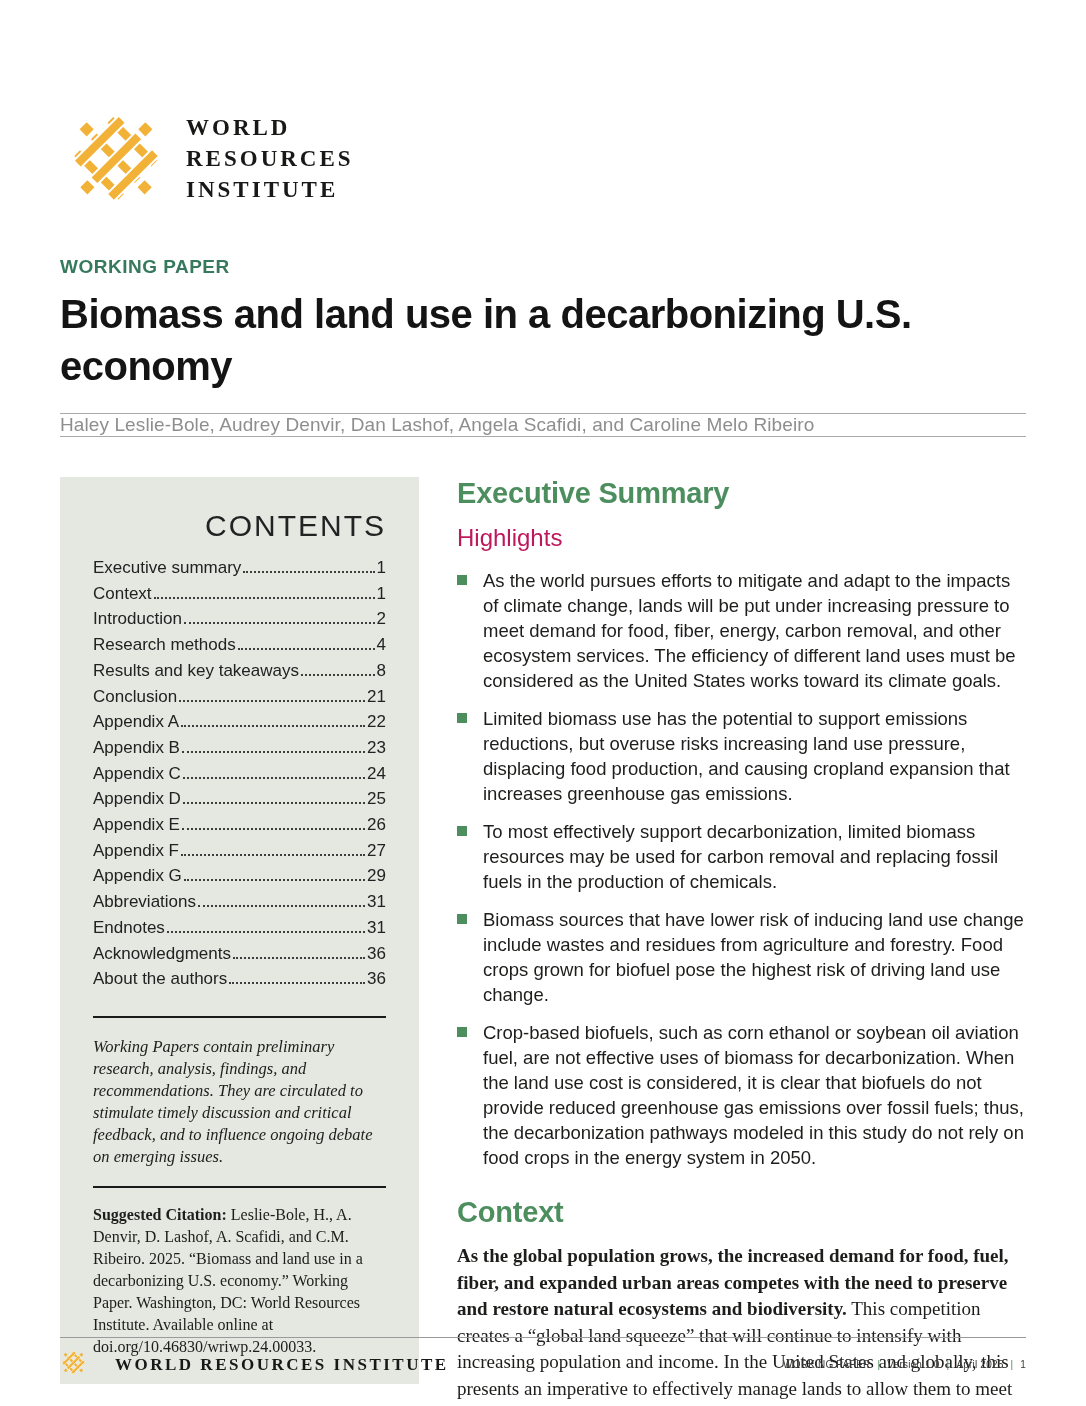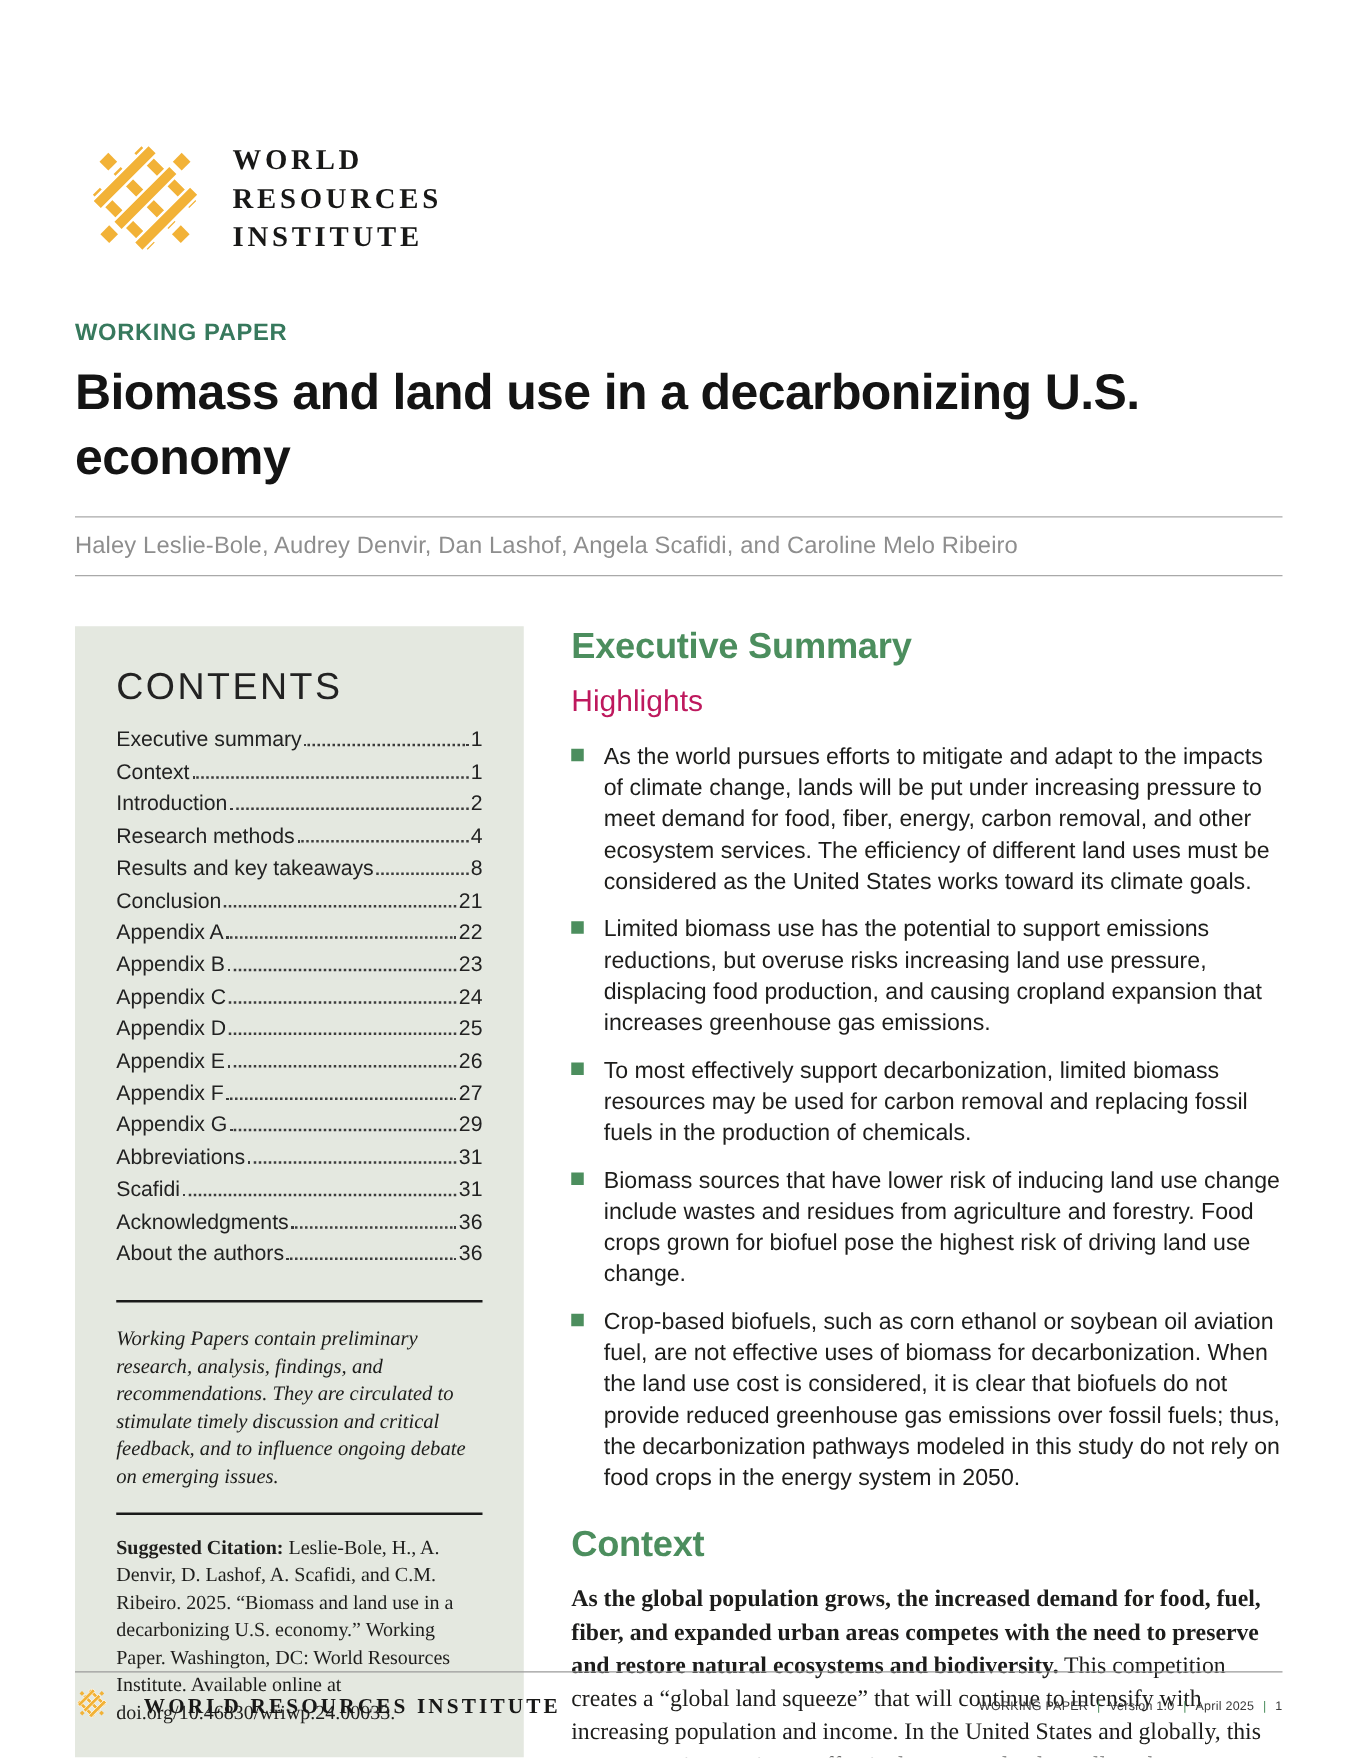--- a/index.html
+++ b/index.html
@@ -24,32 +24,33 @@
   .kicker {
     margin-top:46px; font-size:19px; font-weight:700; letter-spacing:0.5px;
     color:#37795d;
   }
   .doc-title {
     margin-top:10px; max-width:945px;
     font-size:40px; line-height:52px; font-weight:700; letter-spacing:-0.5px;
     color:#141414;
   }
   .rule { border:none; border-top:1px solid #a9a9a9; margin-top:21px; }
-  .authors { margin:12px 0; font-size:19px; color:#8e8e8e; letter-spacing:0.1px; }
+  .authors { margin:0 0; font-size:19px; color:#8e8e8e; letter-spacing:0.1px; }
 
   
   .columns { display:flex; margin-top:40px; align-items:flex-start; }
 
   .sidebar {
     width:359px; min-height:817px; flex:none;
     background:#e4e8e0; padding:32px 33px 26px 33px;
   }
   .contents-heading {
     font-size:30px; font-weight:500; letter-spacing:2px; color:#222;
     margin-bottom:12px;
+    text-align:right;
   }
   .toc-row { display:flex; align-items:baseline; line-height:25.7px; font-size:17px; color:#222; cursor:pointer; }
   .toc-dots { flex:1; border-bottom:2px dotted #3c3c3c; margin:0 2px 4px 2px; min-width:10px; }
   .toc-page { white-space:nowrap; }
 
   .side-sep { border:none; border-top:2px solid #1a1a1a; margin:24px 0 18px 0; }
   .side-note {
     font-family:"Liberation Serif", serif; font-style:italic;
     font-size:16.5px; line-height:22px; color:#1d1d1b;
   }
@@ -202,21 +203,21 @@
             <span>Appendix G</span>
             <span class="toc-dots"></span>
             <span class="toc-page">29</span>
           </div>
         <div class="toc-row">
             <span>Abbreviations</span>
             <span class="toc-dots"></span>
             <span class="toc-page">31</span>
           </div>
         <div class="toc-row">
-            <span>Scafidi</span>
+            <span>Endnotes</span>
             <span class="toc-dots"></span>
             <span class="toc-page">31</span>
           </div>
         <div class="toc-row">
             <span>Acknowledgments</span>
             <span class="toc-dots"></span>
             <span class="toc-page">36</span>
           </div>
         <div class="toc-row">
             <span>About the authors</span>

